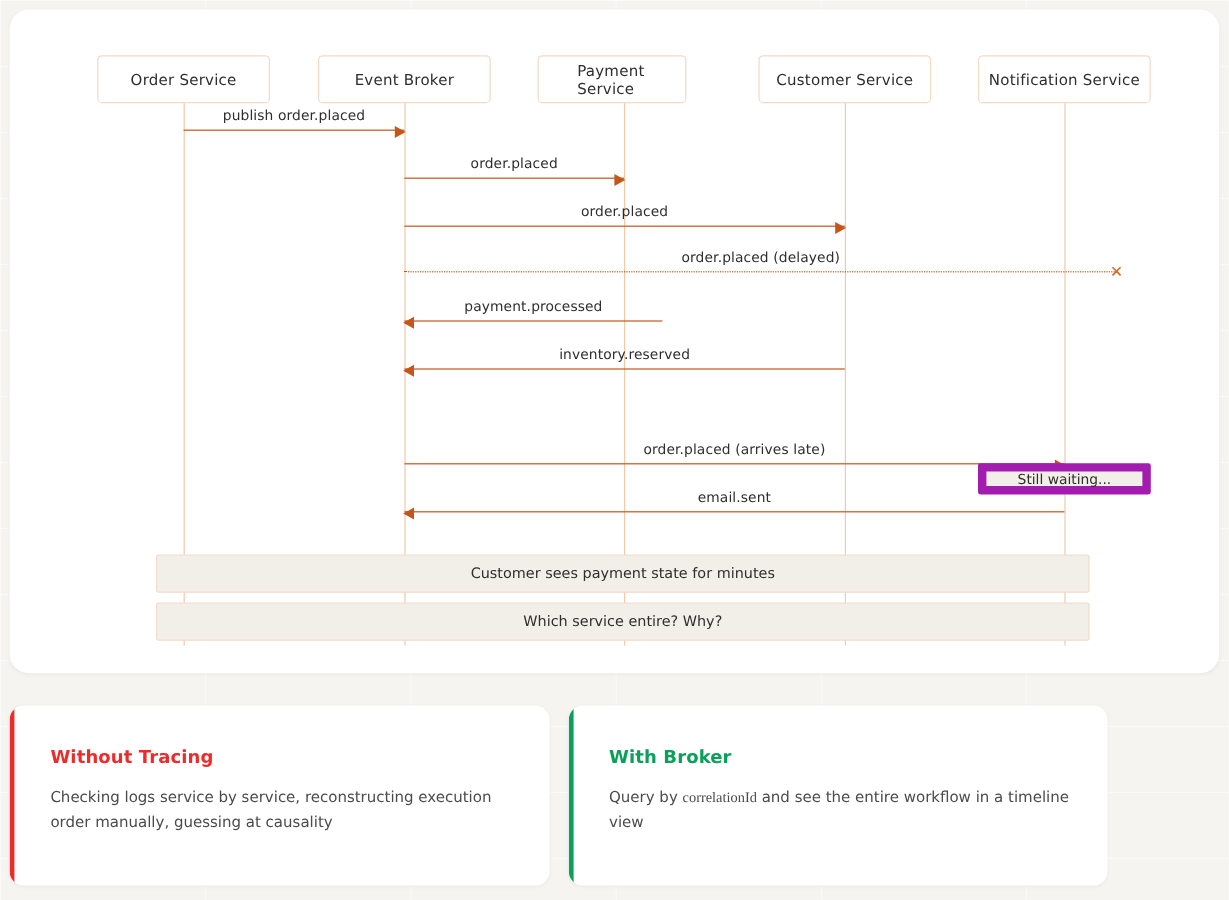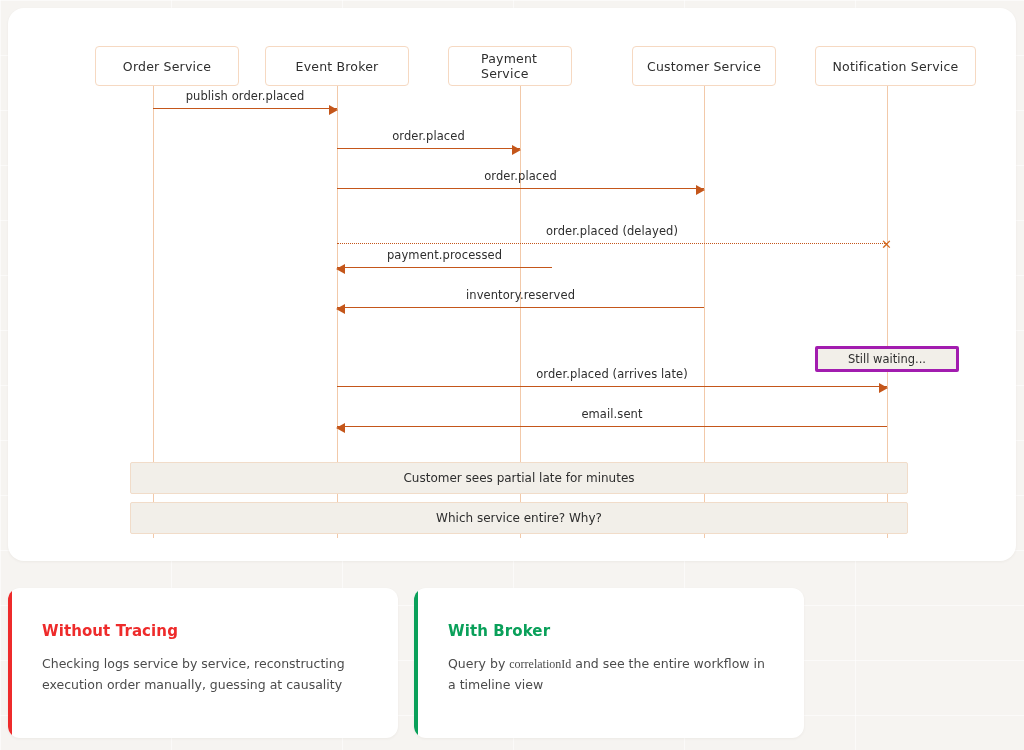--- a/index.html
+++ b/index.html
@@ -45,85 +45,85 @@
   .arrowhead{position:absolute;bottom:-5.5px;width:0;height:0;}
   .arrowhead.right{right:-1px;border-top:5.5px solid transparent;border-bottom:5.5px solid transparent;border-left:9px solid #c4561a;}
   .arrowhead.left{left:-1px;border-top:5.5px solid transparent;border-bottom:5.5px solid transparent;border-right:9px solid #c4561a;}
   .xmark{
     position:absolute;right:-6px;bottom:-7px;width:13px;height:13px;
     color:#d4691e;font-size:13px;line-height:13px;font-weight:bold;text-align:center;
   }
 
   .note{
     position:absolute;height:26px;
-    background:#f2efe9;border:3px solid #a21caf;border-radius:2px;
+    background:#f2efe9;border:7px solid #a21caf;border-radius:2px;
     display:flex;align-items:center;justify-content:center;
-    font-size:11.5px;color:#2e2e2e;box-sizing:border-box;white-space:nowrap;
+    font-size:11.5px;color:#2e2e2e;box-sizing:border-box;white-space:nowrap;margin-top:40px;
   }
   .notebar{
     position:absolute;height:32px;
     background:#f2efe9;border:1px solid #f1dcc9;border-radius:2px;
     display:flex;align-items:center;justify-content:center;
     font-size:12px;color:#2e2e2e;box-sizing:border-box;
   }
 
   
-  #cards{position:absolute;left:8px;top:588px;width:796px;height:150px;
+  #cards{position:absolute;left:8px;top:588px;width:915px;height:150px;
          display:flex;gap:16px;}
   .ccard{
     position:relative;flex:1;background:#fff;border-radius:12px;
     padding:34px 30px 26px 34px;box-sizing:border-box;
     box-shadow:0 1px 3px rgba(60,40,20,.05);overflow:hidden;
   }
   .ccard .accent{position:absolute;left:0;top:0;bottom:0;width:4px;border-radius:12px 0 0 12px;}
   .ccard h3{margin:0 0 14px 0;font-size:15px;font-weight:bold;letter-spacing:.1px;}
   .ccard p{margin:0;font-size:12.5px;line-height:1.65;color:#4b4b4b;max-width:430px;}
   .ccard code{font-family:Liberation Serif, serif;font-size:12px;color:#4b4b4b;}
 </style>
 </head>
 <body>
 
 <div id="diagram-card">
   <div id="seq">
-      <div class="participant" style="left: 73px; top: 38px; width: 144px; margin-left: 14px;">
+      <div class="participant" style="left: 73px; top: 38px; width: 144px;">
         <span>Order Service</span>
       </div>
       <div class="lifeline" style="left: 145px; top: 78px; height: 452px;"></div>
       <div class="participant" style="left: 257px; top: 38px; width: 144px;">
         <span>Event Broker</span>
       </div>
       <div class="lifeline" style="left: 329px; top: 78px; height: 452px;"></div>
       <div class="participant" style="left: 440px; top: 38px; width: 124px; padding-left: 32px;">
         <span>Payment Service</span>
       </div>
       <div class="lifeline" style="left: 512px; top: 78px; height: 452px;"></div>
       <div class="participant" style="left: 624px; top: 38px; width: 144px;">
         <span>Customer Service</span>
       </div>
       <div class="lifeline" style="left: 696px; top: 78px; height: 452px;"></div>
-      <div class="participant" style="left: 807px; top: 38px; width: 161px;">
+      <div class="participant" style="left: 807px; top: 38px; width: 144px;">
         <span>Notification Service</span>
       </div>
       <div class="lifeline" style="left: 879px; top: 78px; height: 452px;"></div>
       <div class="msg" style="left: 145px; width: 184px; top: 75px;">
         <div class="label">publish order.placed</div>
         <div class="line"></div>
         <div class="arrowhead right"></div>
       </div>
       <div class="msg" style="left: 329px; width: 183px; top: 115px;">
         <div class="label">order.placed</div>
         <div class="line"></div>
         <div class="arrowhead right"></div>
       </div>
       <div class="msg" style="left: 329px; width: 367px; top: 155px;">
         <div class="label">order.placed</div>
         <div class="line"></div>
         <div class="arrowhead right"></div>
       </div>
-      <div class="msg dotted" style="left: 329px; width: 550px; top: 210px;">
+      <div class="msg dotted" style="left: 329px; width: 550px; top: 193px; padding-left: 44px;">
         <div class="label">order.placed (delayed)</div>
         <div class="line"></div>
         <div class="xmark">✕</div>
       </div>
       <div class="msg" style="left: 329px; width: 183px; top: 234px; padding-left: 32px;">
         <div class="label">payment.processed</div>
         <div class="line"></div>
         <div class="arrowhead left"></div>
       </div>
       <div class="msg" style="left: 329px; width: 367px; top: 274px;">
@@ -138,21 +138,21 @@
       </div>
       <div class="msg" style="left: 329px; width: 550px; top: 393px;">
         <div class="label">email.sent</div>
         <div class="line"></div>
         <div class="arrowhead left"></div>
       </div>
       <div class="note" style="left: 807px; top: 338px; width: 144px;">
         <span>Still waiting...</span>
       </div>
       <div class="notebar" style="left: 122px; width: 778px; top: 454px;">
-        <span>Customer sees partial late for minutes</span>
+        <span>Customer sees payment state for minutes</span>
       </div>
       <div class="notebar" style="left: 122px; width: 778px; top: 494px;">
         <span>Which service entire? Why?</span>
       </div>
     </div>
 </div>
 
 <div id="cards">
 
   <div class="ccard">

